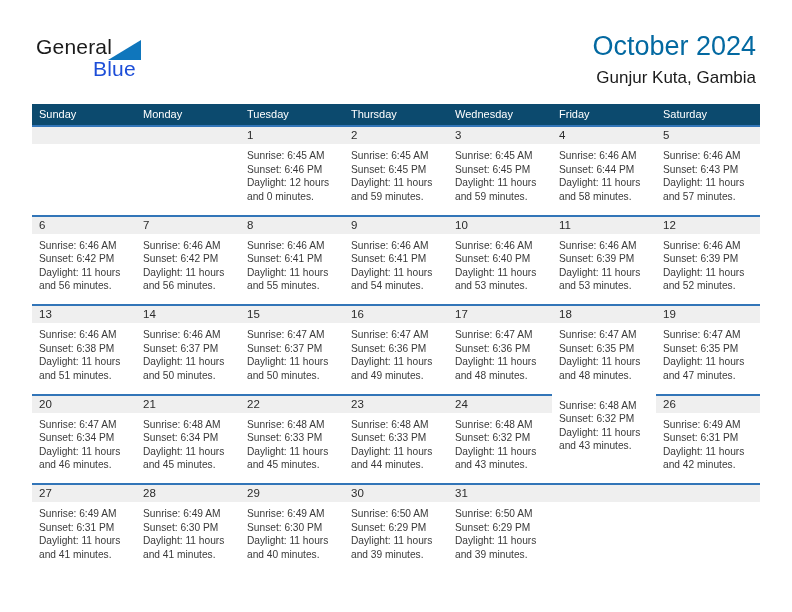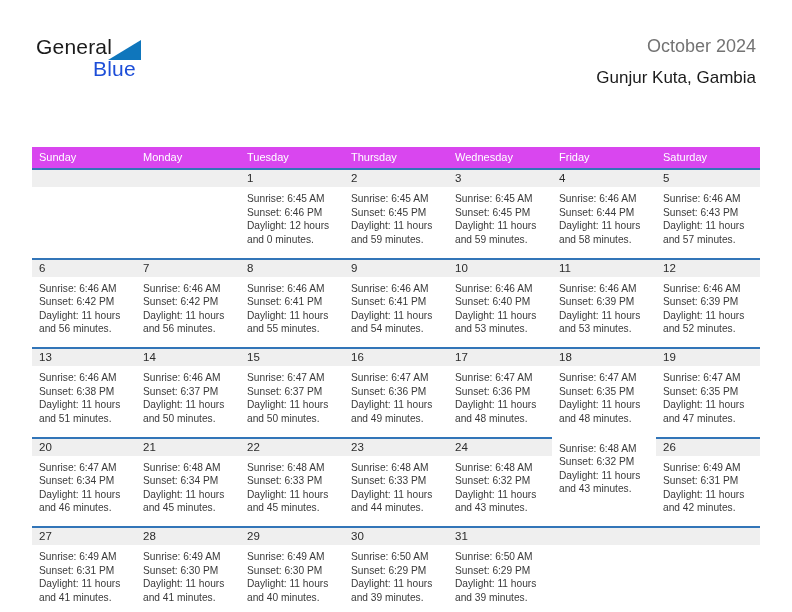--- a/index.html
+++ b/index.html
@@ -64,22 +64,22 @@
     color: #1d4ed8;
     font-family: "Liberation Sans", sans-serif;
   }
   .title-block {
     position: absolute;
     right: 36px;
     top: 30px;
     text-align: right;
   }
   .cal-title {
-    font-size: 18px;
-    color: #737373;
+    font-size: 27px;
+    color: #0369a1;
     font-weight: normal;
     line-height: 32px;
     white-space: nowrap;
   }
   .cal-subtitle {
     font-size: 17px;
     color: #1b1b1b;
     line-height: 20px;
     margin-top: 6px;
     white-space: nowrap;
@@ -89,22 +89,21 @@
   .calendar {
     position: absolute;
     left: 32px;
     top: 104px;
     width: 728px;
   }
   .dow-row {
     display: flex;
     width: 728px;
     height: 21px;
-    background: #d946ef;
-    margin-top: 43px;
+    background: #0c4a6e;
   }
   .dow-cell {
     width: 104px;
     box-sizing: border-box;
     padding-left: 7px;
     color: #ffffff;
     font-size: 11px;
     line-height: 21px;
     white-space: nowrap;
     overflow: hidden;

